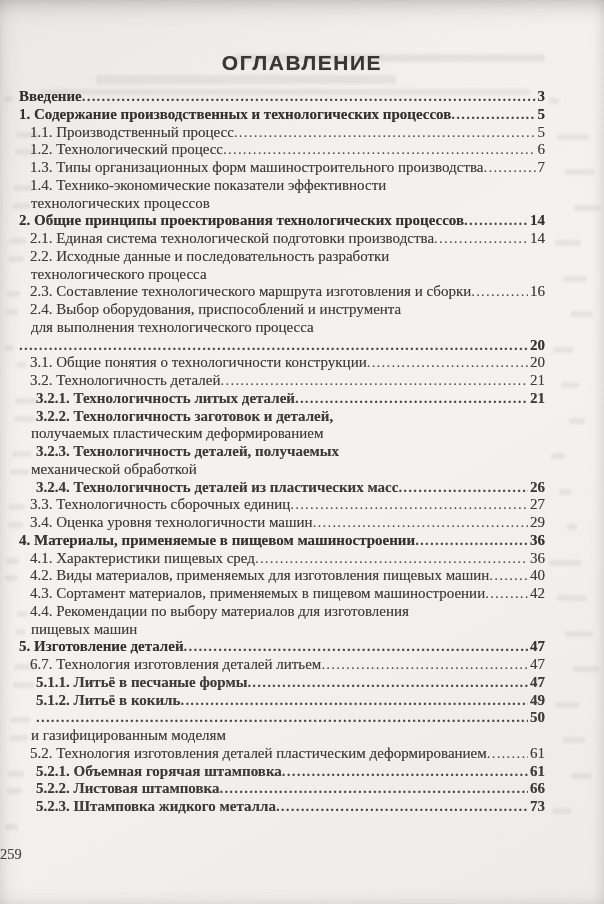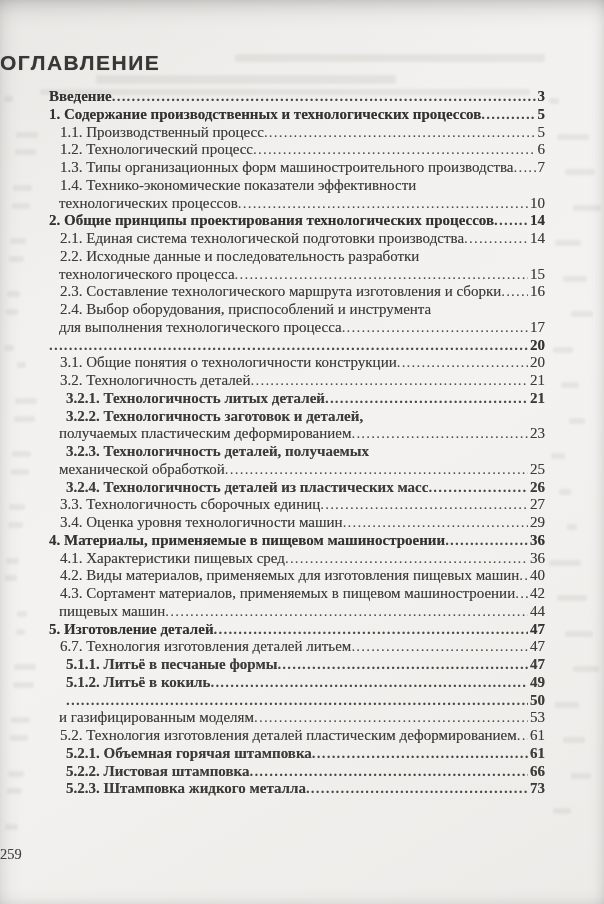--- a/index.html
+++ b/index.html
@@ -16,38 +16,38 @@
   .vignette {
     position: absolute; inset: 0; pointer-events: none; z-index: 5;
     box-shadow:
       inset 0 18px 24px -18px rgba(75,73,69,.40),
       inset 14px 0 22px -16px rgba(75,73,69,.20),
       inset -10px 0 16px -12px rgba(75,73,69,.22),
       inset 0 -12px 18px -14px rgba(75,73,69,.16);
   }
   .title {
     position: absolute; top: 51px; left: 0; right: 0;
-    z-index: 2;
+    text-align: center; z-index: 2;
     font-family: "Liberation Sans", "DejaVu Sans", sans-serif;
     font-weight: 700; font-size: 21px; letter-spacing: 1.5px;
     color: #393734;
     text-shadow: 0 0 .7px rgba(57,55,52,.55);
   }
   .toc {
     position: absolute; top: 88px; left: 19px; width: 526px; z-index: 2;
     font-size: 15px;
   }
   .row {
     display: flex; align-items: baseline;
     height: 17.75px; line-height: 17.75px;
-    white-space: nowrap; overflow: hidden; margin-left: 30px;
+    white-space: nowrap; overflow: hidden;
   }
   .lvl-1 { padding-left: 11px; }
   .lvl-2 { padding-left: 17px; font-weight: bold; }
-  .lvl-cont { padding-left: 10px; }
+  .lvl-cont { padding-left: 10px; flex-direction: column; }
   .bold { font-weight: 700; color: #343230; }
   .entry-text { flex: 0 0 auto; text-shadow: 0 0 .6px rgba(62,60,56,.5); }
   .leader { flex: 1 1 auto; overflow: hidden; min-width: 6px; color: #4b4944; }
   .leader::after {
     content: "....................................................................................................................................................................";
     letter-spacing: 1.2px;
   }
   .pagenum { flex: 0 0 auto; margin-left: 2px; text-shadow: 0 0 .6px rgba(62,60,56,.5); }
   .footer {
     position: absolute; top: 846px; left: 0; right: 0; z-index: 2;
@@ -194,20 +194,23 @@
       </div>
       <div class="row lvl-1">
         <span class="entry-text">4.2. Виды материалов, применяемых для изготовления пищевых машин</span>
         <span class="leader"></span>
         <span class="pagenum">40</span>
       </div>
       <div class="row lvl-1">
         <span class="entry-text">4.3. Сортамент материалов, применяемых в пищевом машиностроении</span>
         <span class="leader"></span>
         <span class="pagenum">42</span>
+      </div>
+      <div class="row lvl-1">
+        <span class="entry-text">4.4. Рекомендации по выбору материалов для изготовления</span>
       </div>
       <div class="row lvl-cont">
         <span class="entry-text">пищевых машин</span>
         <span class="leader"></span>
         <span class="pagenum">44</span>
       </div>
       <div class="row lvl-0 bold">
         <span class="entry-text">5. Изготовление деталей</span>
         <span class="leader"></span>
         <span class="pagenum">47</span>

